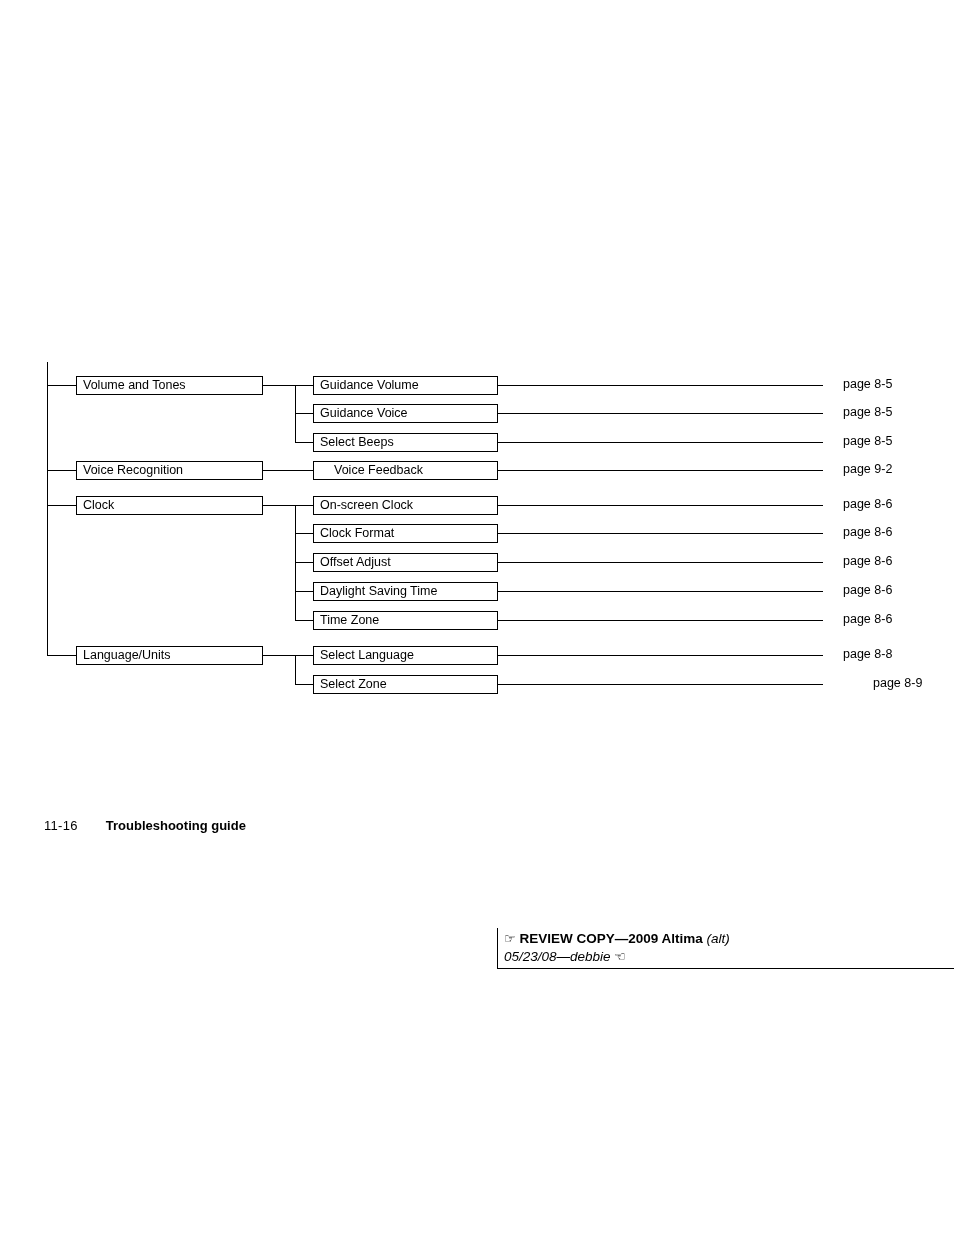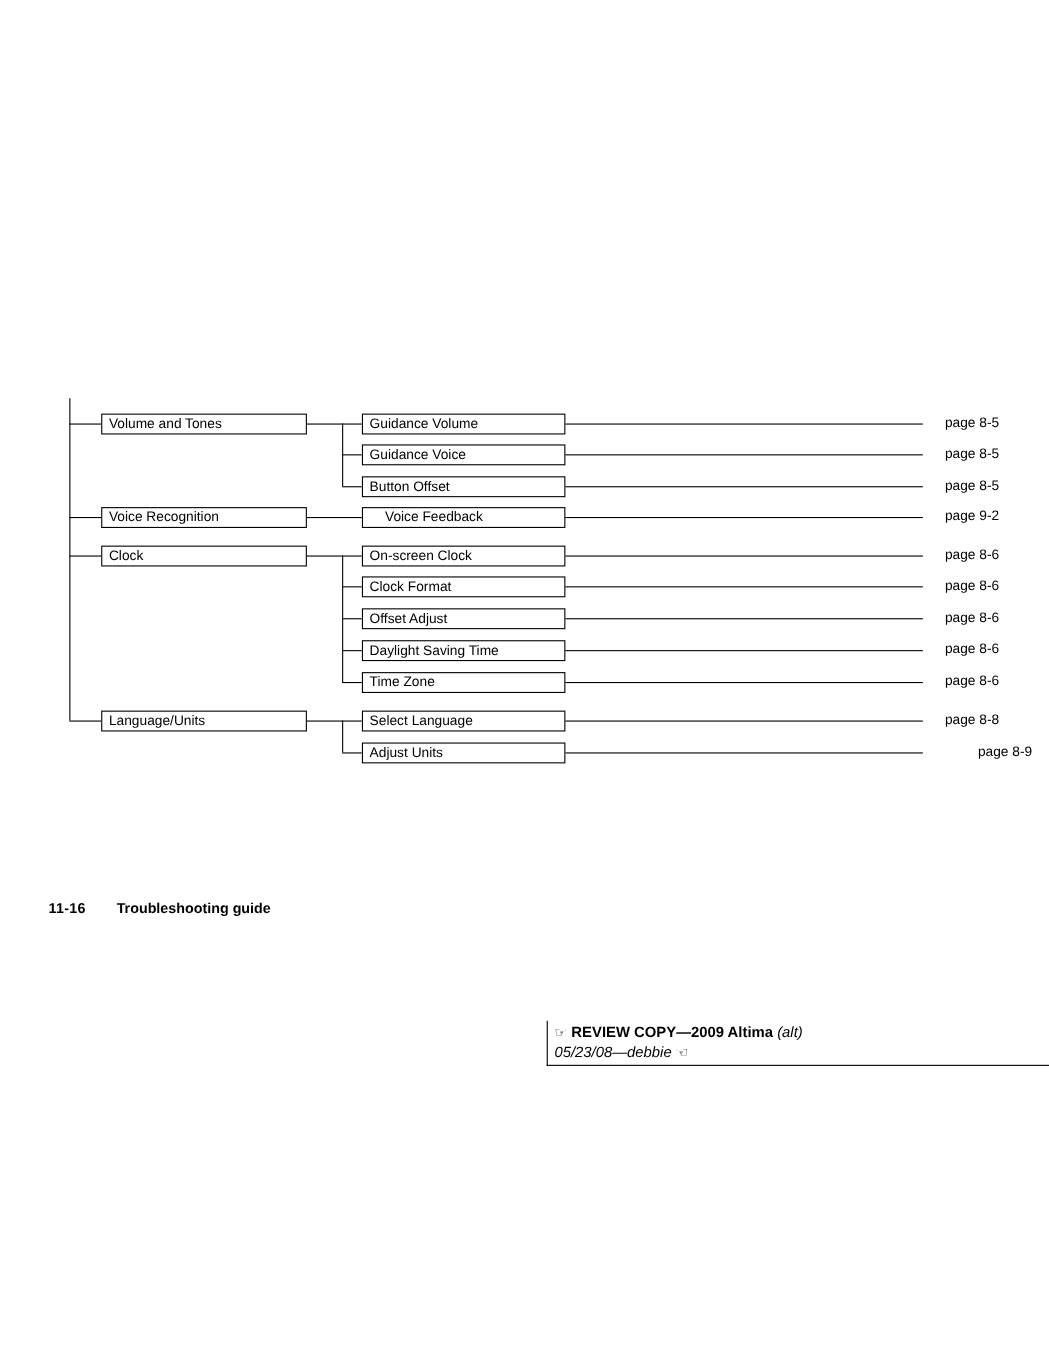--- a/index.html
+++ b/index.html
@@ -12,21 +12,21 @@
     height: 1235px;
     position: relative;
     font-family: "Liberation Sans", sans-serif;
     color: #000000;
     overflow: hidden;
   }
 
   
   #diagram {
     position: absolute;
-    left: 16px;
+    left: 0;
     top: 0;
     width: 870px;
     height: 720px;
   }
 
   .node-box {
     position: absolute;
     box-sizing: border-box;
     border: 1px solid #000000;
     background: #ffffff;
@@ -70,21 +70,21 @@
 
   
   #page-footer {
     position: absolute;
     left: 44px;
     top: 818px;
     font-size: 13px;
     white-space: nowrap;
   }
   #page-footer .folio {
-    font-weight: bold;
+    font-weight: normal;
     letter-spacing: 0.3px;
   }
   #page-footer .chapter {
     font-weight: bold;
     margin-left: 28px;
   }
 
   
   #review-stamp {
     position: absolute;
@@ -136,21 +136,21 @@
 
   <div class="hline" style="left:263px; top:385px; width:32px;"></div>
 
   <div class="vline" style="left:295px; top:385px; height:57px;"></div>
   <div class="hline" style="left:295px; top:385px; width:18px;"></div>
   <div class="hline" style="left:295px; top:413px; width:18px;"></div>
   <div class="hline" style="left:295px; top:442px; width:18px;"></div>
 
   <div class="node-box child" style="top:376px;">Guidance Volume</div>
   <div class="node-box child" style="top:404px;">Guidance Voice</div>
-  <div class="node-box child" style="top:433px;">Button Offset</div>
+  <div class="node-box child" style="top:433px;">Select Beeps</div>
 
   <div class="node-box parent" style="top:461px;">Voice Recognition</div>
   <div class="hline" style="left:263px; top:470px; width:50px;"></div>
   <div class="node-box child" style="top:461px;padding-left:20px;">Voice Feedback</div>
 
   <div class="node-box parent" style="top:496px;">Clock</div>
   <div class="hline" style="left:263px; top:505px; width:32px;"></div>
 
   <div class="vline" style="left:295px; top:505px; height:115px;"></div>
   <div class="hline" style="left:295px; top:505px; width:18px;"></div>
@@ -165,21 +165,21 @@
   <div class="node-box child" style="top:582px;">Daylight Saving Time</div>
   <div class="node-box child" style="top:611px;">Time Zone</div>
 
   <div class="node-box parent" style="top:646px;">Language/Units</div>
   <div class="hline" style="left:263px; top:655px; width:32px;"></div>
   <div class="vline" style="left:295px; top:655px; height:29px;"></div>
   <div class="hline" style="left:295px; top:655px; width:18px;"></div>
   <div class="hline" style="left:295px; top:684px; width:18px;"></div>
 
   <div class="node-box child" style="top:646px;">Select Language</div>
-  <div class="node-box child" style="top:675px;">Adjust Units</div>
+  <div class="node-box child" style="top:675px;">Select Zone</div>
 
   <div class="hline" style="left:498px; top:385px; width:325px;"></div>
   <div class="hline" style="left:498px; top:413px; width:325px;"></div>
   <div class="hline" style="left:498px; top:442px; width:325px;"></div>
   <div class="hline" style="left:498px; top:470px; width:325px;"></div>
   <div class="hline" style="left:498px; top:505px; width:325px;"></div>
   <div class="hline" style="left:498px; top:533px; width:325px;"></div>
   <div class="hline" style="left:498px; top:562px; width:325px;"></div>
   <div class="hline" style="left:498px; top:591px; width:325px;"></div>
   <div class="hline" style="left:498px; top:620px; width:325px;"></div>

